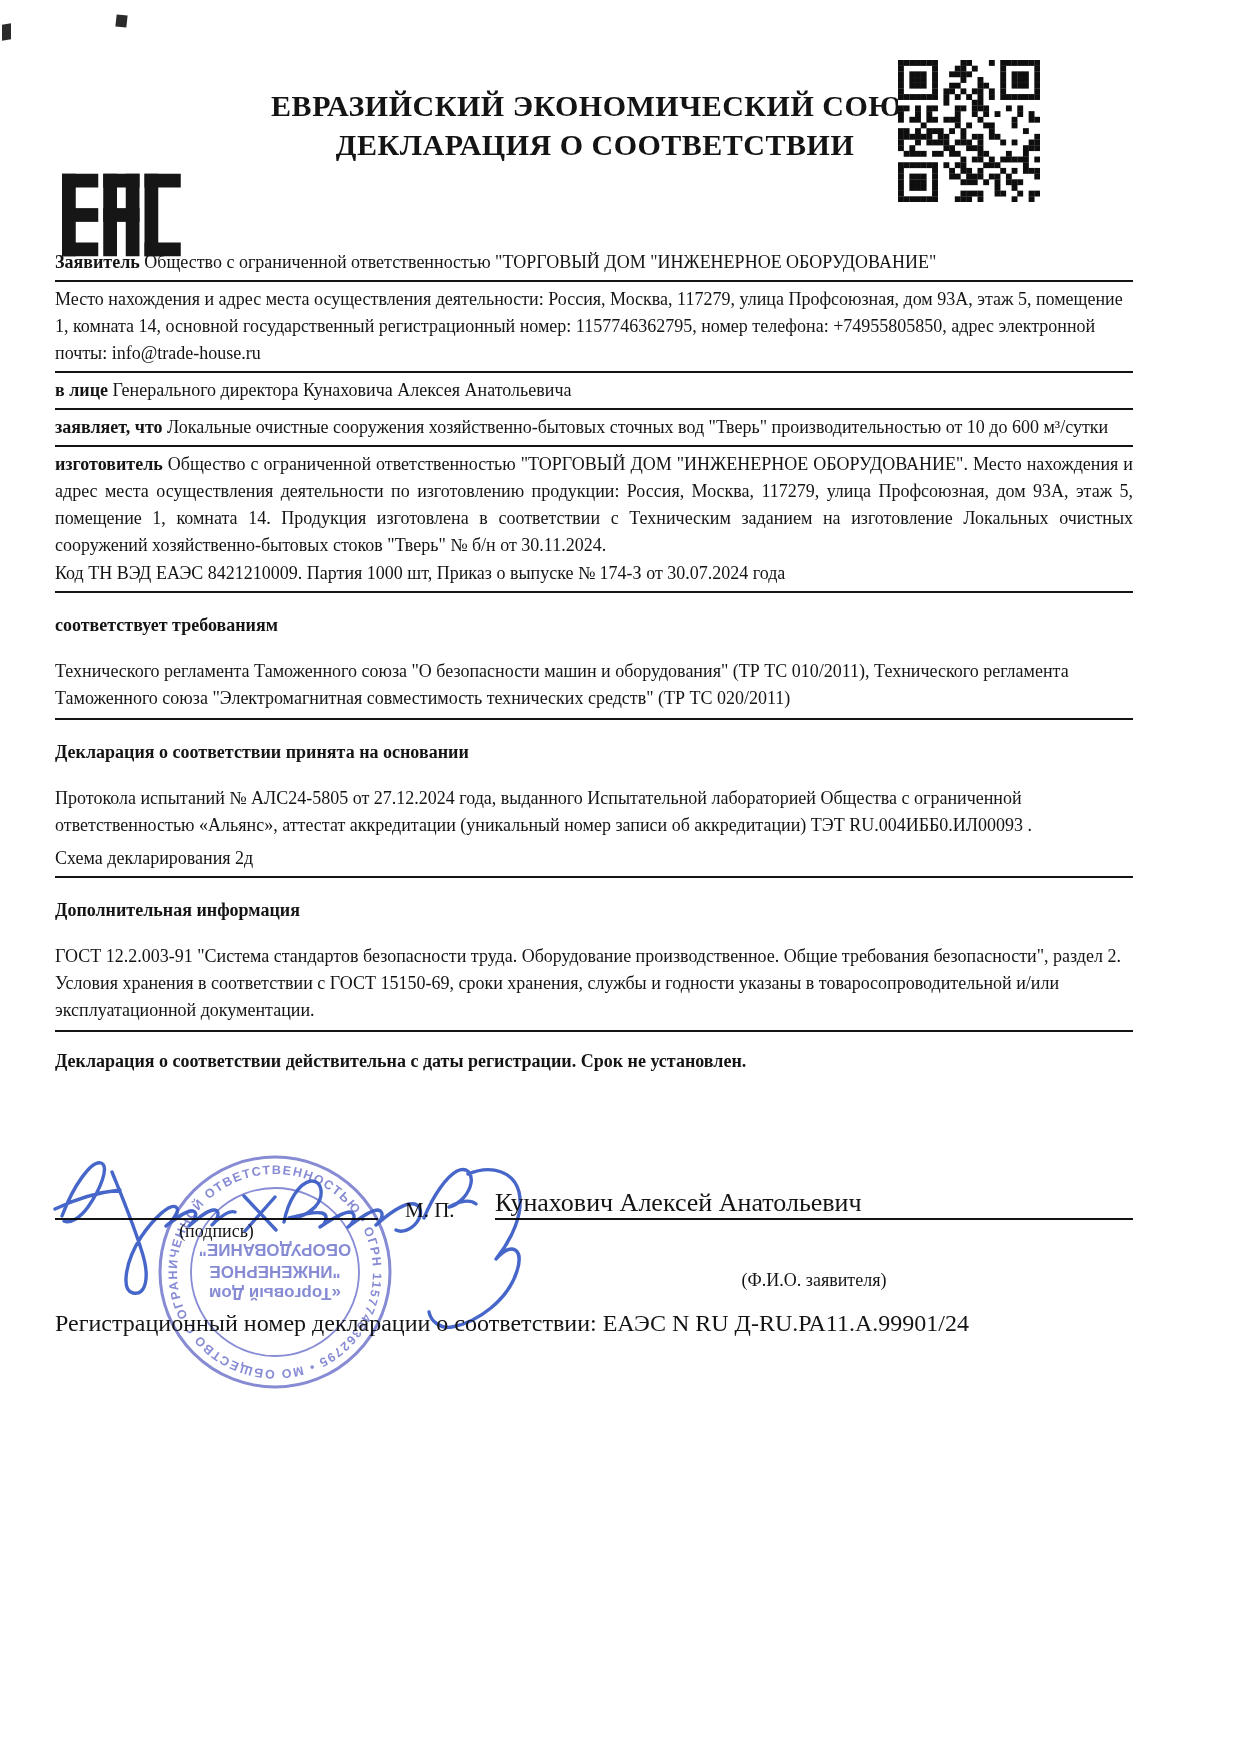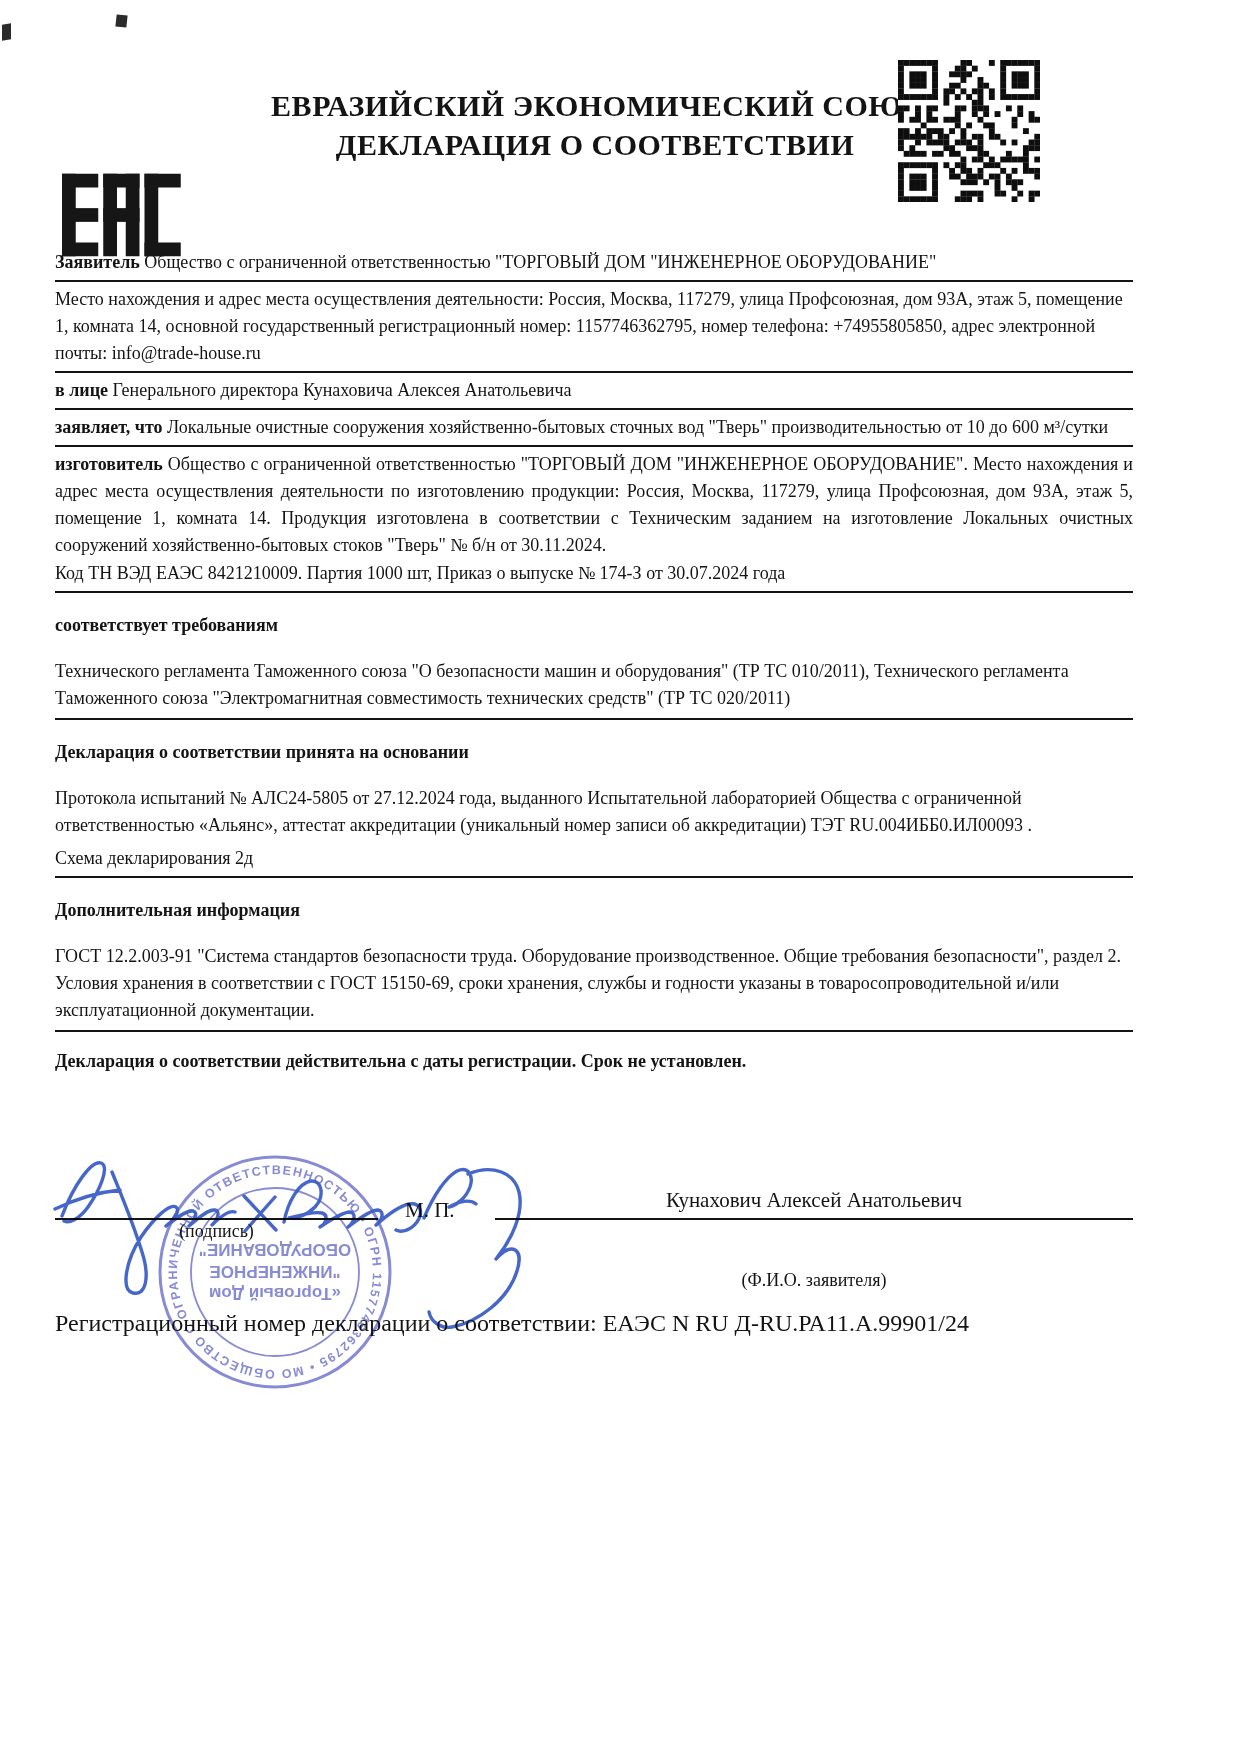--- a/index.html
+++ b/index.html
@@ -40,21 +40,21 @@
   .sect{font-weight:bold;margin:19px 0;}
   .valid{font-weight:bold;margin-top:16px;}
 
   .sigline{position:absolute;border-top:2px solid var(--ink);height:0;z-index:2;}
   .line-left{left:55px;top:1218px;width:323px;}
   .line-right{left:495px;top:1218px;width:638px;}
   .cap{position:absolute;font-size:18px;z-index:2;}
   .cap-podpis{left:55px;top:1221px;width:323px;text-align:center;}
   .cap-fio{left:495px;top:1222px;width:638px;text-align:center;margin-top:48px;}
   .mp{position:absolute;left:405px;top:1198px;font-size:21px;z-index:2;}
-  .fio-name{position:absolute;left:495px;top:1188px;width:638px;text-align:center;font-size:21px;z-index:2;}
+  .fio-name{position:absolute;left:495px;top:1188px;width:638px;font-size:26px;z-index:2;}
 
   .reg{position:absolute;left:55px;width:1078px;font-size:24px;font-weight:normal;z-index:4;}
   .reg1{top:1310px;}
   .reg2{top:1354px;}
 
   .overlay{
     position:absolute;left:0;top:0;width:1240px;height:1755px;
     z-index:3;pointer-events:none;mix-blend-mode:multiply;
   }
   .stamp-text{font-family:"Liberation Sans","DejaVu Sans",sans-serif;font-weight:bold;}

